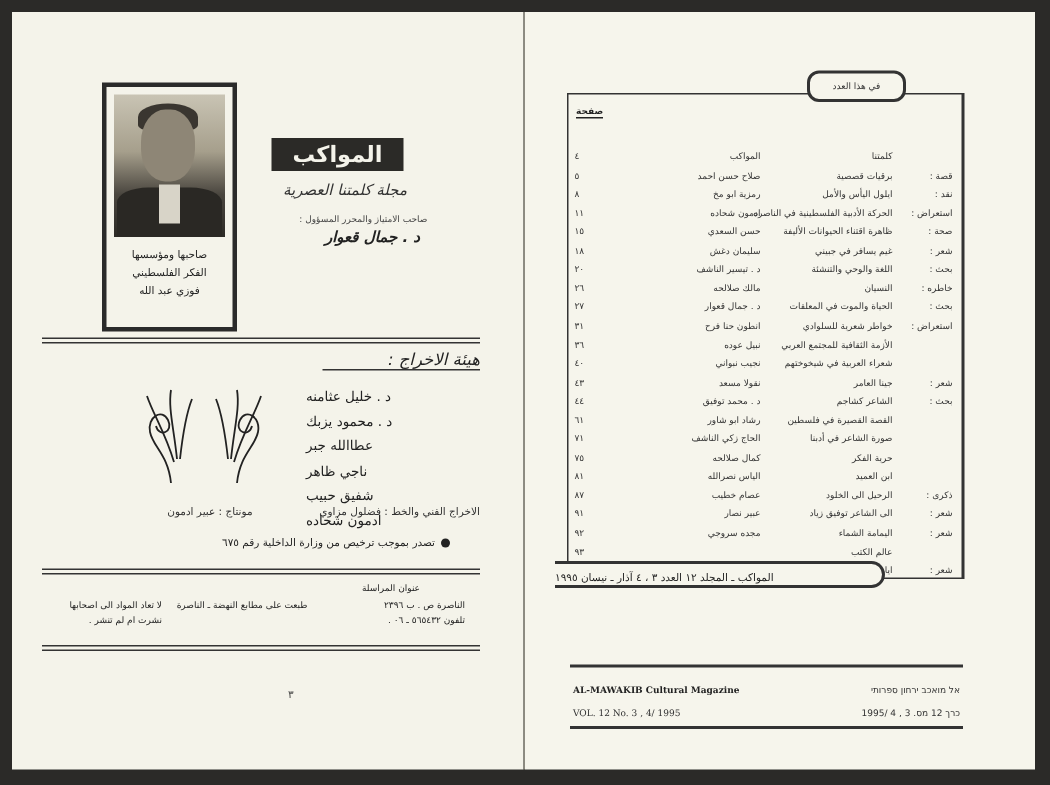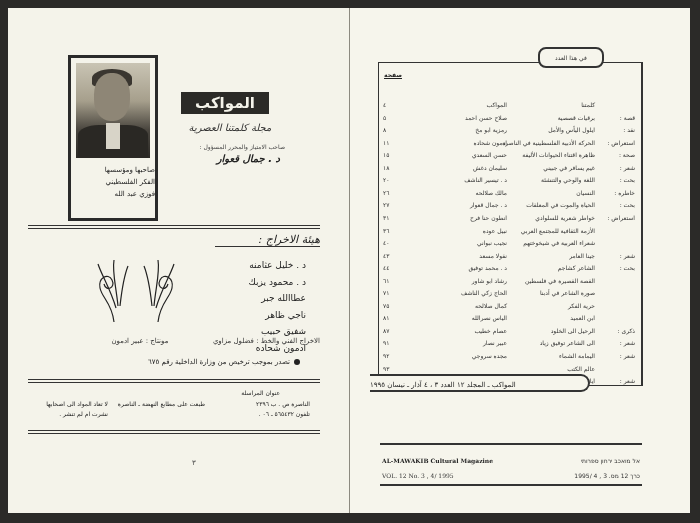--- a/index.html
+++ b/index.html
@@ -10,28 +10,28 @@
   .gutter{position:absolute;left:349px;top:8px;width:1px;height:505px;background:#8c8a80;}
   .abs{position:absolute;}
   .rtl{direction:rtl;}
   
   .photo-frame{left:68px;top:55px;width:84px;height:160px;border:3px solid #2a2a2a;background:#f4f3ea;}
   .photo{position:absolute;left:5px;top:5px;width:74px;height:95px;background:linear-gradient(180deg,#c9c4b4 0%,#a69f8c 40%,#4a463f 70%,#2c2a26 100%);}
   .photo .head{position:absolute;left:18px;top:10px;width:36px;height:48px;border-radius:45%;background:#8e8676;}
   .photo .hair{position:absolute;left:16px;top:6px;width:40px;height:18px;border-radius:50% 50% 20% 20%;background:#3a3630;}
   .photo .suit{position:absolute;left:2px;top:62px;width:70px;height:33px;background:#2a2824;border-radius:30% 30% 0 0;}
   .photo .shirt{position:absolute;left:30px;top:60px;width:14px;height:26px;background:#d8d4c8;}
-  .photo-caption{position:absolute;left:0;right:0;top:106px;font-size:7px;color:#222;line-height:12px;}
+  .photo-caption{position:absolute;left:0;right:0;top:106px;font-size:7px;color:#222;text-align:center;line-height:12px;}
   .logo-box{left:181px;top:92px;width:88px;height:22px;background:#2b2a27;color:#f4f3ea;font-size:15px;font-weight:bold;text-align:center;line-height:22px;}
   .subtitle{left:170px;top:122px;width:120px;font-size:10px;color:#333;text-align:center;font-style:italic;}
   .editor-label{left:185px;top:143px;width:100px;font-size:6px;color:#444;text-align:right;}
   .editor-name{left:200px;top:153px;width:80px;font-size:10px;font-weight:bold;color:#222;text-align:right;font-style:italic;}
   .hr2{height:0;border-top:1px solid #333;border-bottom:1px solid #333;padding-top:2px;}
   .board-title{left:215px;top:233px;width:105px;font-size:11px;color:#222;text-align:right;font-style:italic;border-bottom:1px solid #333;}
-  .board-list{left:184px;top:257px;width:122px;font-size:9px;color:#222;text-align:right;line-height:16.5px;}
+  .board-list{left:204px;top:257px;width:122px;font-size:9px;color:#222;text-align:left;line-height:16.5px;}
   .ornament{left:92px;top:258px;width:88px;height:68px;}
   .layout-line{left:30px;top:337px;width:290px;font-size:7px;color:#333;}
   .license{left:60px;top:358px;width:240px;font-size:7px;color:#222;text-align:right;}
   .license .dot{display:inline-block;width:6px;height:6px;border-radius:50%;background:#222;margin-left:4px;vertical-align:middle;}
   .contact-title{left:200px;top:389px;width:80px;font-size:6px;color:#222;text-align:right;}
   .contact-text{font-size:6px;color:#222;line-height:10px;}
   .page-num-left{left:192px;top:459px;font-size:7px;color:#444;}
   
   .toc-box{left:378px;top:62px;width:262px;height:322px;border:1px solid #333;border-right-width:2px;}
   .toc-tab{left:538px;top:47px;width:62px;height:17px;border:2px solid #333;border-radius:8px;background:#f6f5ec;font-size:6px;color:#333;text-align:center;line-height:17px;}

